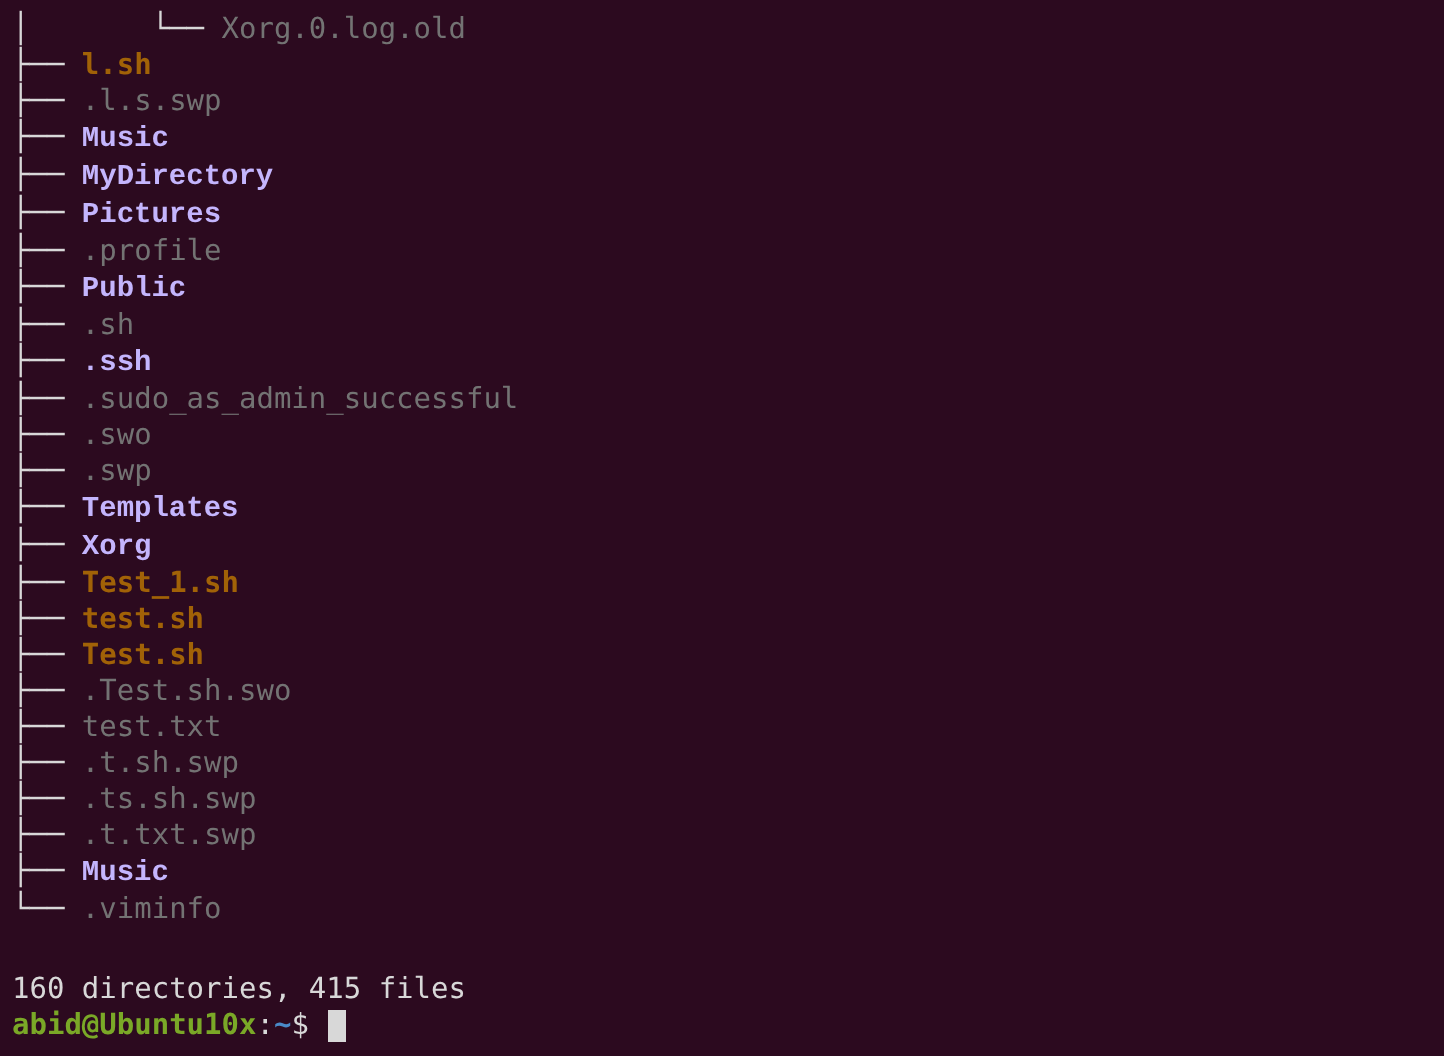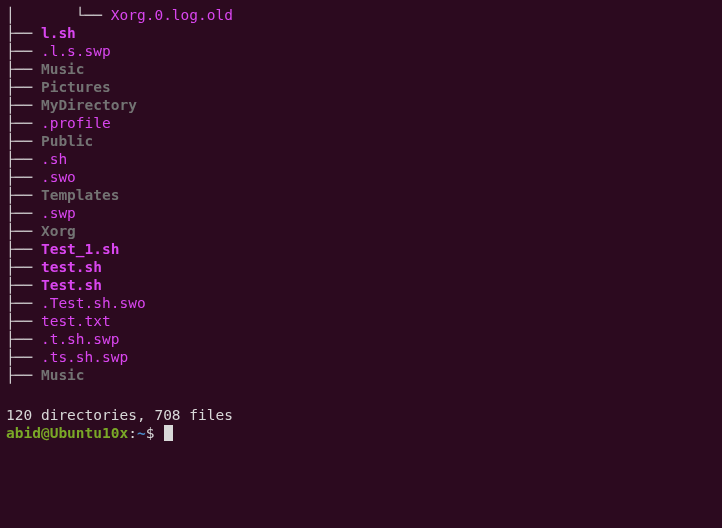--- a/index.html
+++ b/index.html
@@ -12,23 +12,23 @@
       width: 722px;
       height: 528px;
       overflow: hidden;
       padding: 0;
     }
     .tree-line {
       white-space: pre;
       color: #d8d8d8;
     }
     .branch { color: #d8d8d8; }
-    .dir { color: #737373; font-weight: bold; }
-    .exec { color: #d946ef; font-weight: bold; }
-    .file { color: #d946ef; }
+    .dir { color: #c4b5fd; font-weight: bold; font-family: Liberation Mono, monospace; }
+    .exec { color: #a16207; font-weight: bold; }
+    .file { color: #737373; }
     .summary { padding-top: 4px; }
     .prompt-user { color: #7aa827; font-weight: bold; }
     .prompt-colon { color: #d8d8d8; }
     .prompt-path { color: #4a8ac8; font-weight: bold; }
     .prompt-dollar { color: #d8d8d8; }
     .cursor {
       display: inline-block;
       width: 9px;
       height: 16px;
       background: #d8d8d8;
@@ -41,37 +41,41 @@
 <body>
 
 <div class="terminal">
 
   <div class="tree-line"><span class="branch">│       └── </span><span class="file">Xorg.0.log.old</span></div>
 
   <div id="tree-container">
       <div class="tree-line"><span class="branch">├── </span><span class="exec">l.sh</span></div>
       <div class="tree-line"><span class="branch">├── </span><span class="file">.l.s.swp</span></div>
       <div class="tree-line"><span class="branch">├── </span><span class="dir">Music</span></div>
+      <div class="tree-line"><span class="branch">├── </span><span class="dir">MyDirectory</span></div>
       <div class="tree-line"><span class="branch">├── </span><span class="dir">Pictures</span></div>
-      <div class="tree-line"><span class="branch">├── </span><span class="dir">MyDirectory</span></div>
       <div class="tree-line"><span class="branch">├── </span><span class="file">.profile</span></div>
       <div class="tree-line"><span class="branch">├── </span><span class="dir">Public</span></div>
       <div class="tree-line"><span class="branch">├── </span><span class="file">.sh</span></div>
+      <div class="tree-line"><span class="branch">├── </span><span class="dir">.ssh</span></div>
+      <div class="tree-line"><span class="branch">├── </span><span class="file">.sudo_as_admin_successful</span></div>
       <div class="tree-line"><span class="branch">├── </span><span class="file">.swo</span></div>
+      <div class="tree-line"><span class="branch">├── </span><span class="file">.swp</span></div>
       <div class="tree-line"><span class="branch">├── </span><span class="dir">Templates</span></div>
-      <div class="tree-line"><span class="branch">├── </span><span class="file">.swp</span></div>
       <div class="tree-line"><span class="branch">├── </span><span class="dir">Xorg</span></div>
       <div class="tree-line"><span class="branch">├── </span><span class="exec">Test_1.sh</span></div>
       <div class="tree-line"><span class="branch">├── </span><span class="exec">test.sh</span></div>
       <div class="tree-line"><span class="branch">├── </span><span class="exec">Test.sh</span></div>
       <div class="tree-line"><span class="branch">├── </span><span class="file">.Test.sh.swo</span></div>
       <div class="tree-line"><span class="branch">├── </span><span class="file">test.txt</span></div>
       <div class="tree-line"><span class="branch">├── </span><span class="file">.t.sh.swp</span></div>
       <div class="tree-line"><span class="branch">├── </span><span class="file">.ts.sh.swp</span></div>
+      <div class="tree-line"><span class="branch">├── </span><span class="file">.t.txt.swp</span></div>
       <div class="tree-line"><span class="branch">├── </span><span class="dir">Music</span></div>
+      <div class="tree-line"><span class="branch">└── </span><span class="file">.viminfo</span></div>
     </div>
 
   <div class="tree-line"> </div>
-  <div class="tree-line summary">120 directories, 708 files</div>
+  <div class="tree-line summary">160 directories, 415 files</div>
 
   <div class="tree-line"><span class="prompt-user">abid@Ubuntu10x</span><span class="prompt-colon">:</span><span class="prompt-path">~</span><span class="prompt-dollar">$ </span><span class="cursor"></span></div>
 
 </div>
 
 </body></html>

